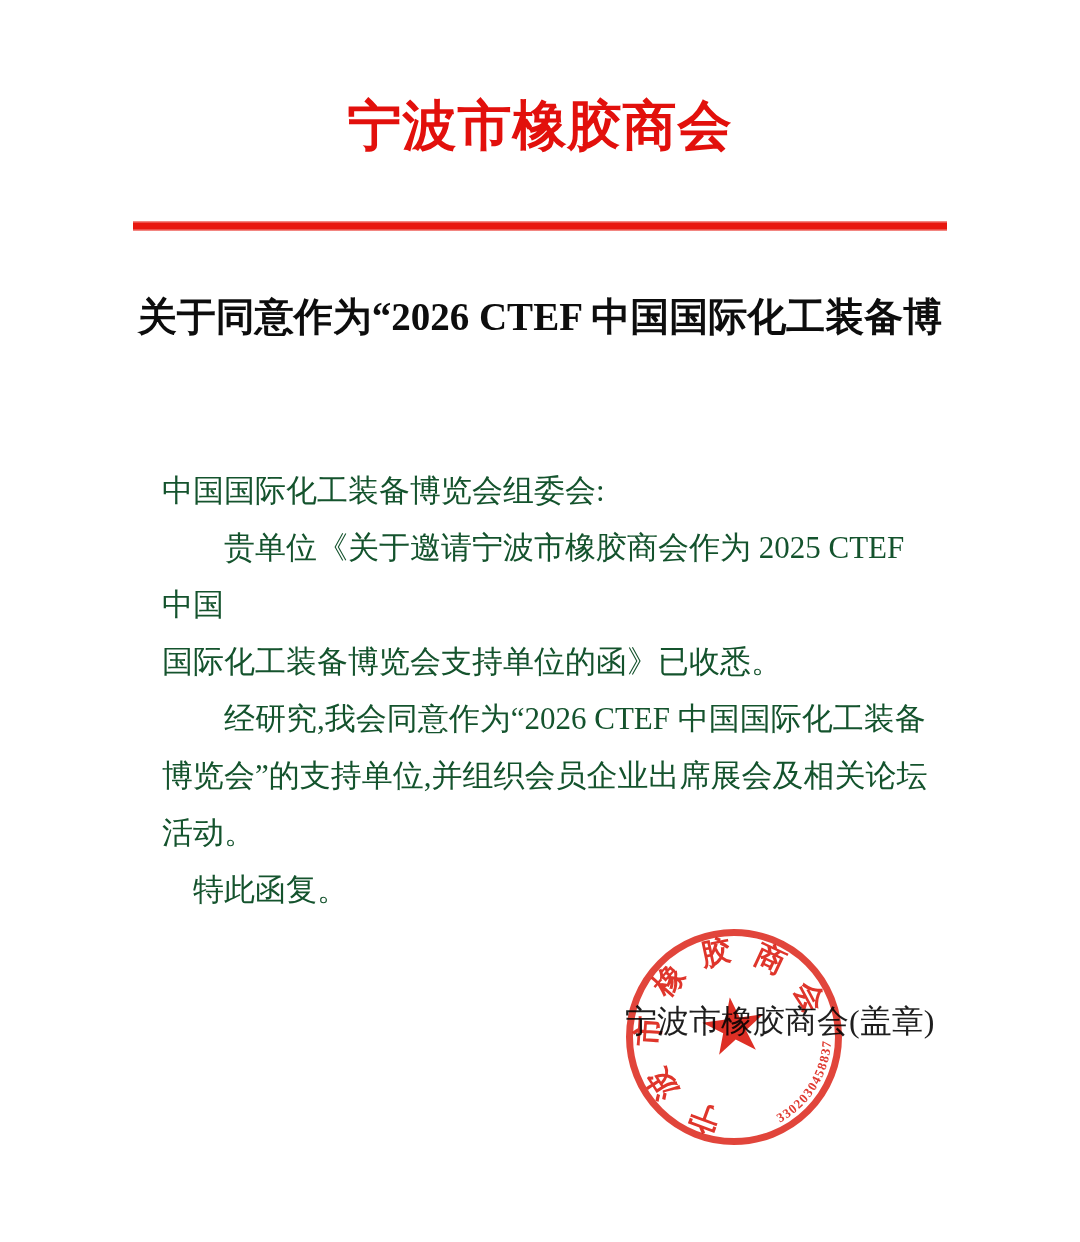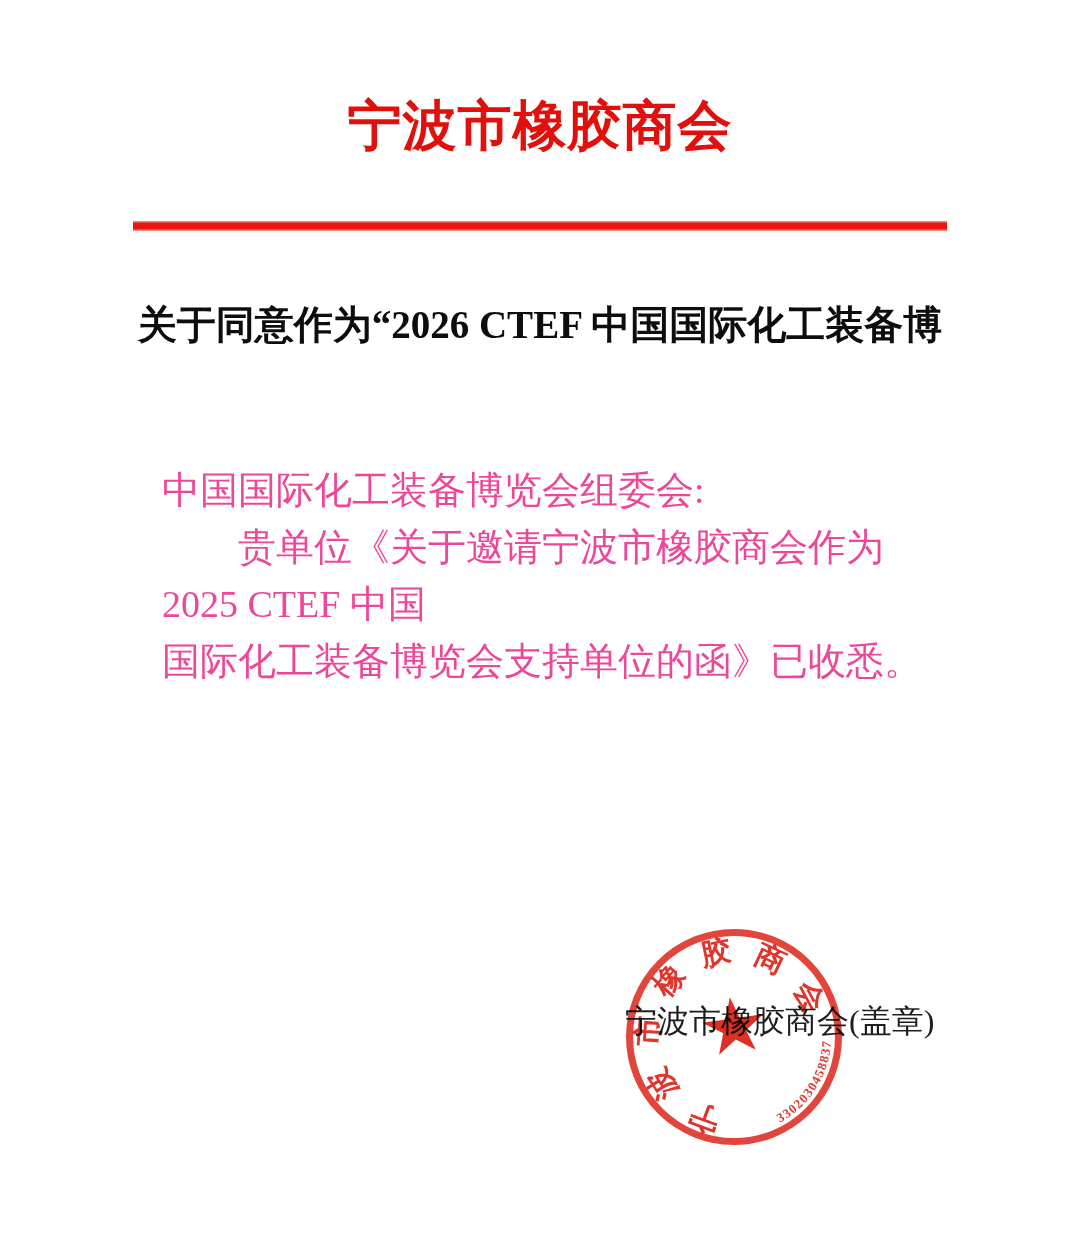--- a/index.html
+++ b/index.html
@@ -30,29 +30,28 @@
     background: linear-gradient(180deg, #f5a29e 0%, #e8170f 25%, #e8170f 75%, #f5a29e 100%);
   }
   .subject {
     position: absolute;
     top: 288px; left: 0; width: 100%;
     text-align: center;
     font-size: 39px;
     font-weight: bold;
     color: #0d0d0d;
     line-height: 57px;
-    margin-top: 8px;
   }
   .body-block {
     position: absolute;
     top: 462px; left: 162px;
     width: 770px;
-    font-size: 38px;
+    font-size: 31px;
     line-height: 57px;
-    color: #ec4899;
+    color: #14532d;
   }
   .para {
     margin: 0;
     white-space: pre-line;
     text-indent: 2em;
   }
   .para.no-indent { text-indent: 0; }
   .para.closing { text-indent: 1em; }
   .sig-org {
     position: absolute;
@@ -121,20 +120,24 @@
   <div class="divider"></div>
 
   <div class="subject">
     <div>关于同意作为“2026 CTEF 中国国际化工装备博</div>
   </div>
 
   <div class="body-block">
     <p class="para no-indent">中国国际化工装备博览会组委会:</p>
     <p class="para">贵单位《关于邀请宁波市橡胶商会作为 2025 CTEF 中国
 国际化工装备博览会支持单位的函》已收悉。</p>
+    <p class="para">经研究,我会同意作为“2026 CTEF 中国国际化工装备
+博览会”的支持单位,并组织会员企业出席展会及相关论坛
+活动。</p>
+    <p class="para closing">特此函复。</p>
   </div>
 
   <div class="sig-org">宁波市橡胶商会(盖章)</div>
 
   <div class="seal">
     <div class="seal-ring"></div>
     <div class="seal-star"></div>
 
     <span class="seal-char" style="transform: rotate(-160deg) translateY(-86px);">宁</span>
     <span class="seal-char" style="transform: rotate(-123deg) translateY(-86px);">波</span>

